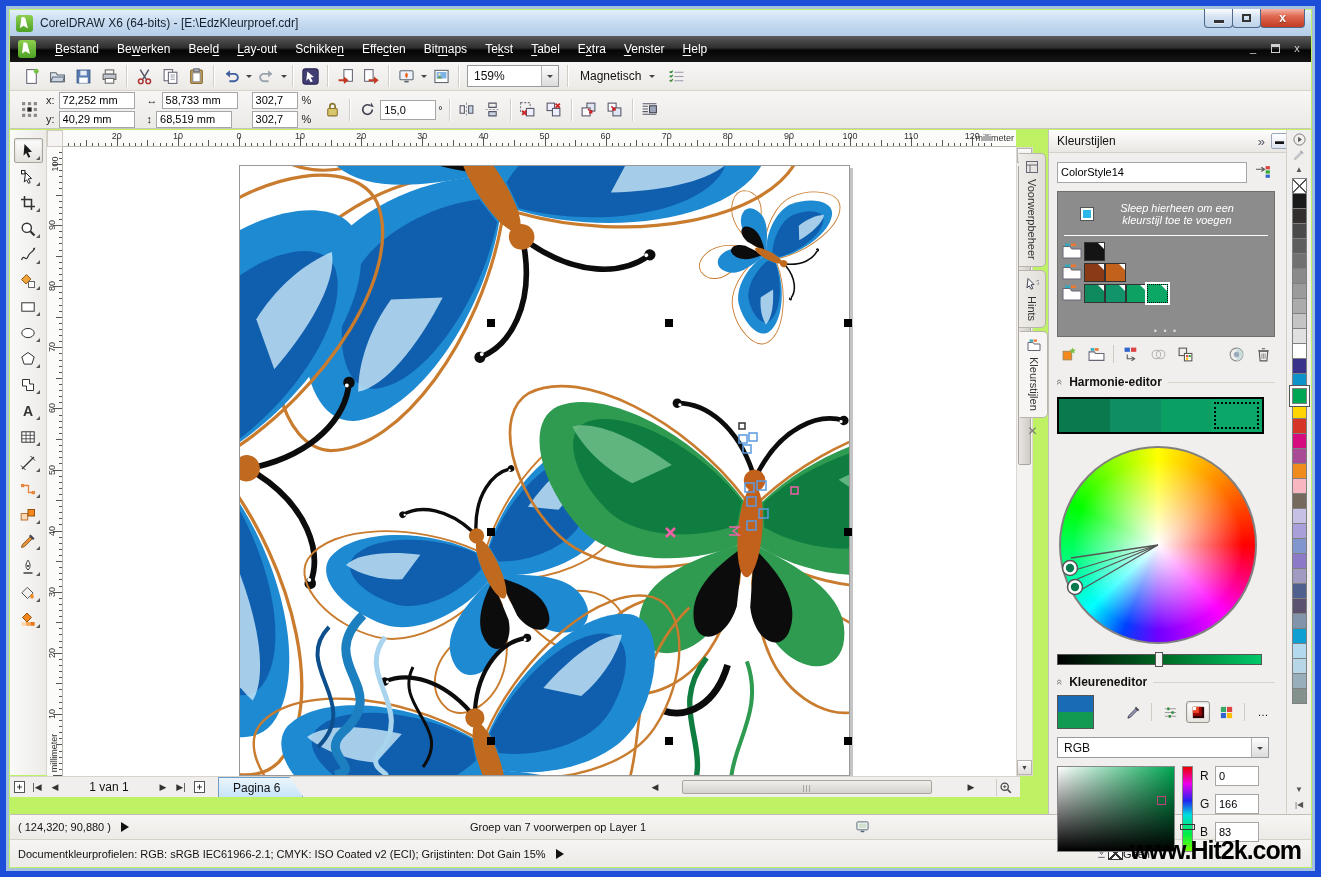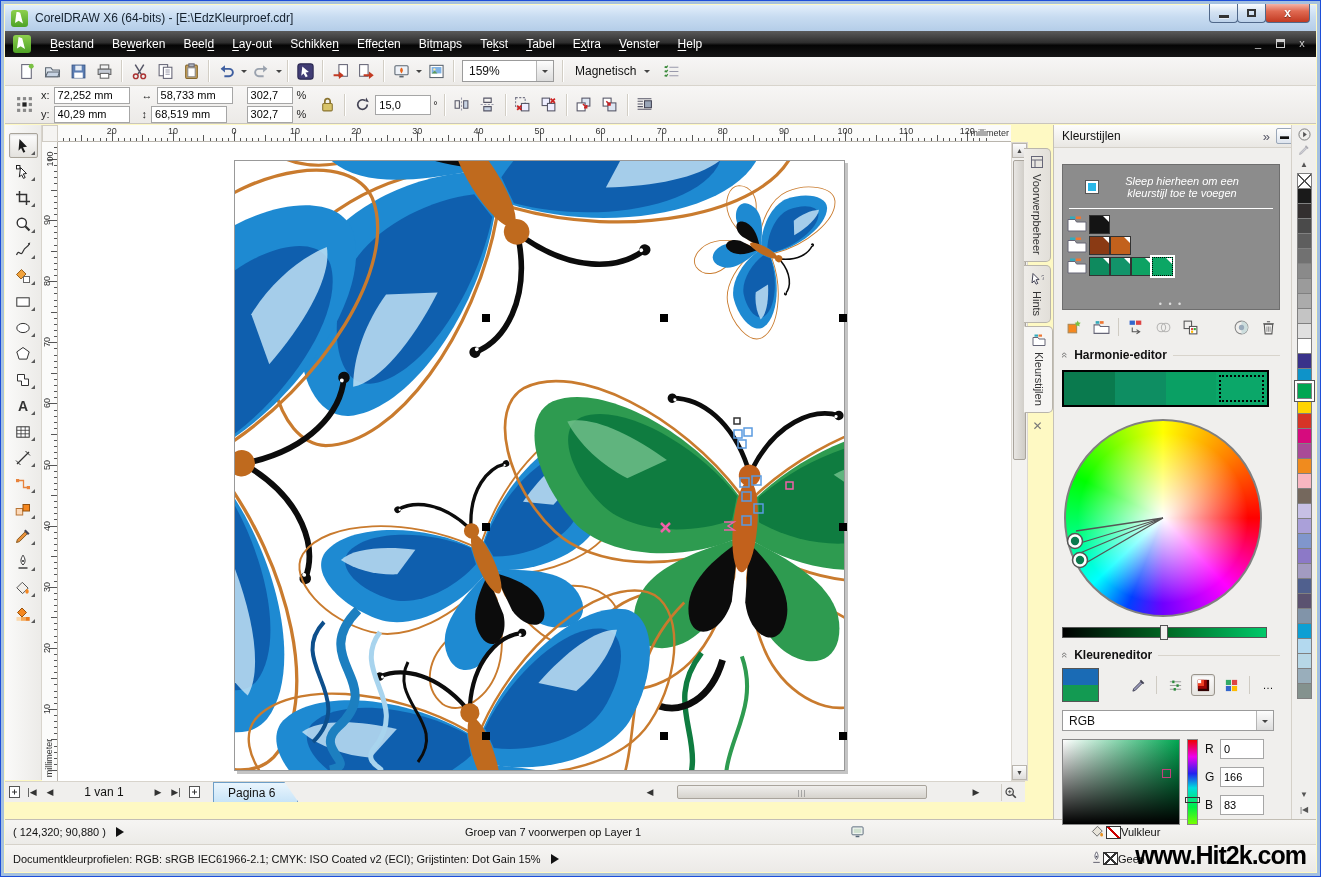--- a/index.html
+++ b/index.html
@@ -1,18 +1,18 @@
 <!DOCTYPE html>
 <html><head>
 <meta charset="utf-8">
 <style>
 *{margin:0;padding:0;box-sizing:border-box;font-family:"Liberation Sans",sans-serif;-webkit-font-smoothing:antialiased}
 html,body{width:1321px;height:877px}
 body{position:relative;background:#c7d9ee;overflow:hidden;font-size:11px;color:#111}
-#win{position:absolute;inset:0;border:1px solid #1d4ed8;box-shadow:inset 0 0 0 3px #a4c0e0;background:#fef9c3}
+#win{position:absolute;inset:0;border:6px solid #1d4ed8;box-shadow:inset 0 0 0 3px #a4c0e0;background:#bef264}
 
 #titlebar{position:absolute;left:4px;top:4px;right:4px;height:26px;background:linear-gradient(#e3effb,#c8dcf1 45%,#b4cde8);display:flex;align-items:center;padding-left:6px}
 .applogo{width:17px;height:17px;border-radius:3px;background:linear-gradient(#8ed04e,#4da225);position:relative;flex:0 0 auto}
 .applogo:after{content:"";position:absolute;left:4px;top:2px;width:8px;height:12px;background:#fff;clip-path:polygon(20% 0,65% 10%,100% 100%,45% 78%,0 95%)}
 #title-text{margin-left:7px;font-size:12px;color:#15212e}
 #winbtns{position:absolute;right:6px;top:-1px;display:flex}
 .wbtn{width:29px;height:19px;border:1px solid #50688a;border-top:none;border-radius:0 0 4px 4px;background:linear-gradient(#fbfdfe,#d4e2f2 45%,#bdd2ea);margin-left:-1px;position:relative;cursor:pointer}
 .wbtn.close{width:45px;background:linear-gradient(#f5b3a6,#e06a52 40%,#c23a22)}
 .wbtn .bar{position:absolute;left:9px;top:11px;width:10px;height:3px;background:#333;box-shadow:0 1px 0 #fff8}
 .wbtn .rest{position:absolute;left:9px;top:5px;width:9px;height:8px;border:2px solid #333}
@@ -1127,20 +1127,31 @@
 
   <div id="docker">
     <div id="dhead">
       <span>Kleurstijlen</span>
       <span class="sp"></span>
       <span style="color:#556;font-size:13px;margin-right:4px">»</span>
       <span class="dhbtn">▬</span>
       <span class="dhbtn cl">✕</span>
     </div>
     <div id="dbody">
+      <div id="stylename-row">
+        <input id="stylename" class="f" value="ColorStyle14" style="">
+        <span class="dico">
+            <svg viewBox="0 0 16 16">
+              <path d="M1 5h7M6 3l3 2-3 2" stroke="#555" fill="none"></path>
+              <rect x="10" y="2" width="4" height="3" fill="#d44"></rect>
+              <rect x="10" y="6" width="4" height="3" fill="#3a3"></rect>
+              <rect x="10" y="10" width="4" height="3" fill="#36c"></rect>
+            </svg>
+          </span>
+      </div>
       <div id="dropbox">
         <div id="drophint">
           <span class="swplus">
               <i></i>
             </span>
           <span class="txt">Sleep hierheen om een kleurstijl toe te voegen</span>
         </div>
         <div id="drop-divider"></div>
         <div id="style-rows">
             <div class="style-row">

